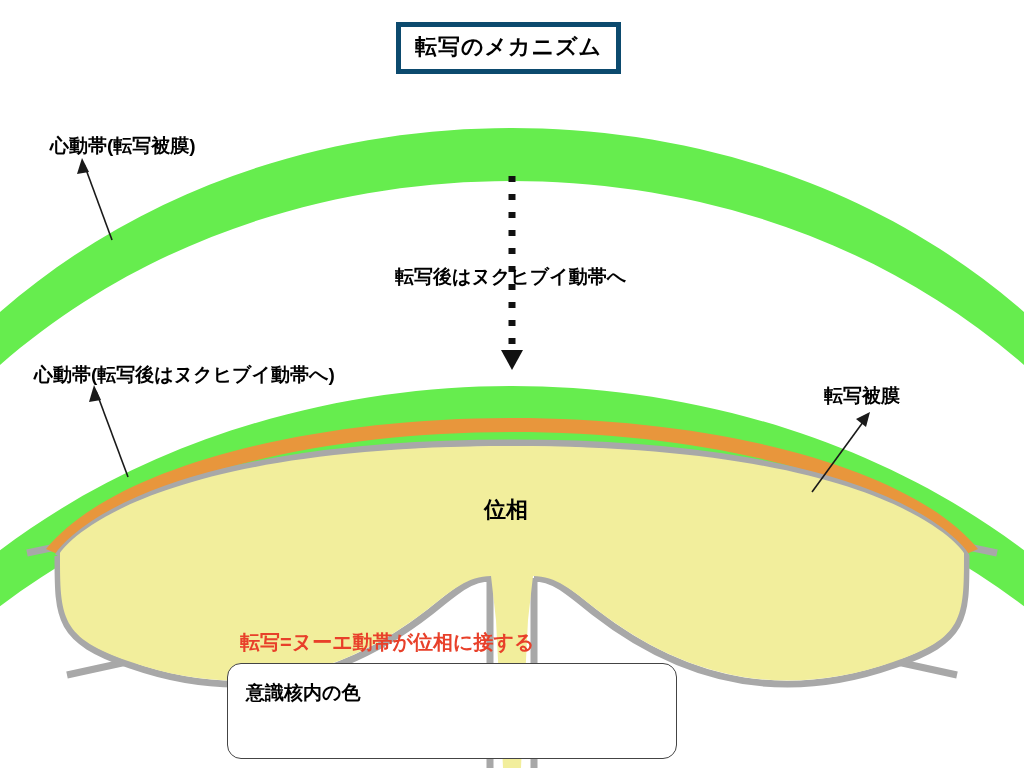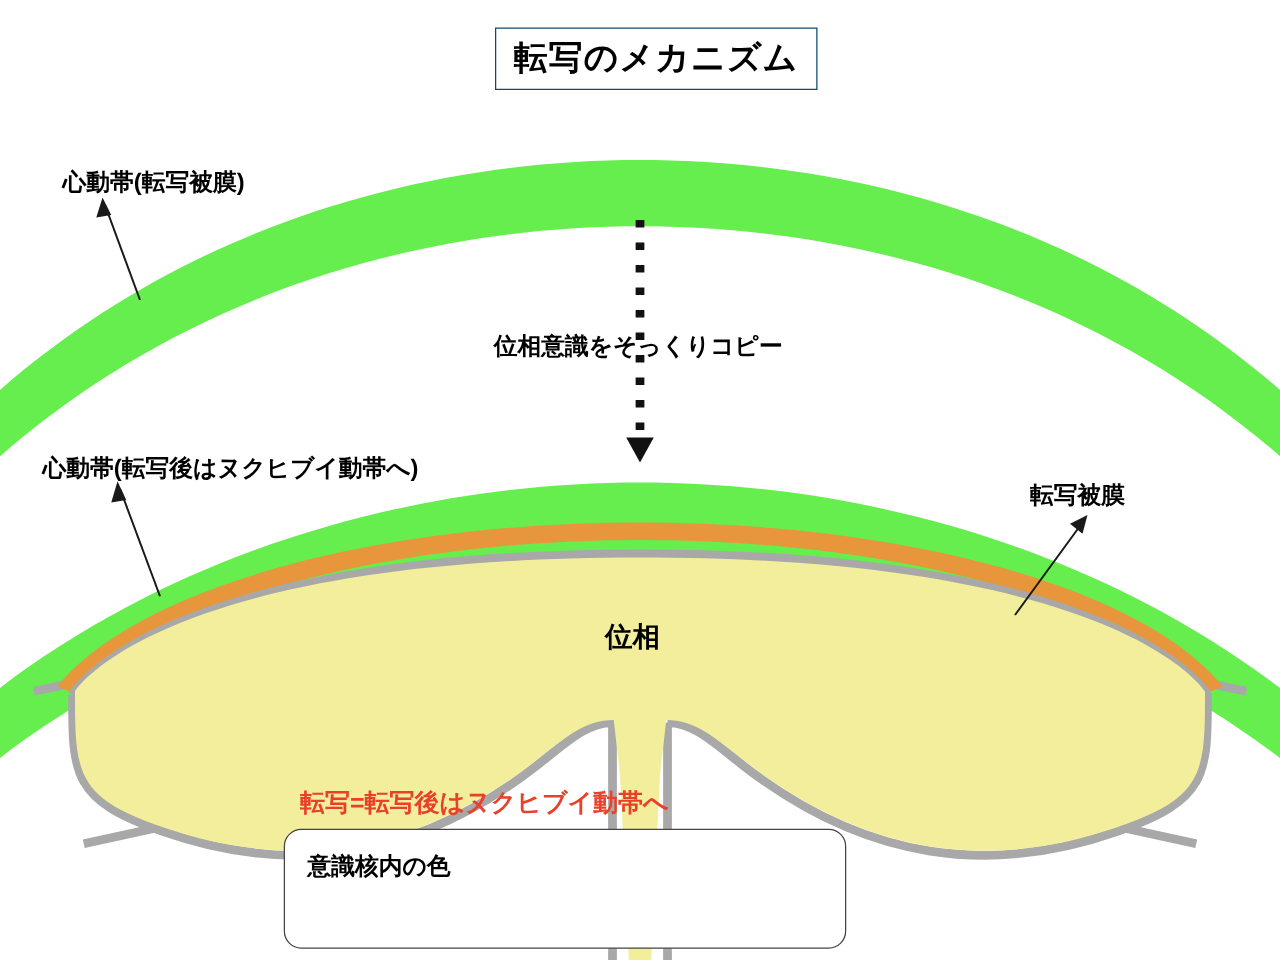--- a/index.html
+++ b/index.html
@@ -22,23 +22,23 @@
     width: 1024px;
     height: 768px;
   }
 
   
   .title-box {
     position: absolute;
     left: 396px;
     top: 22px;
     padding: 5px 14px 7px 14px;
-    border: 1px solid #0c4a6e;
+    border: 5px solid #0c4a6e;
     background: #ffffff;
-    font-size: 27px;
+    font-size: 22px;
     font-weight: bold;
     color: #000000;
     letter-spacing: 1px;
     white-space: nowrap;
   }
 
   
   .lbl {
     position: absolute;
     font-weight: bold;
@@ -160,27 +160,27 @@
     <path fill="#1a1a1a" stroke="none" d="M 94 385 L 101 400 L 89 402 Z"></path>
 
     <path fill="none" stroke="#1a1a1a" stroke-width="1.6" d="M 812 492 L 866 418"></path>
     <path fill="#1a1a1a" stroke="none" d="M 870 412 L 866 427 L 856 419 Z"></path>
   </svg>
 
   <div class="title-box">転写のメカニズム</div>
 
   <div class="lbl" id="label-top-left">心動帯(転写被膜)</div>
 
-  <div class="lbl" id="label-mid-arrow">位相意識をそっくりコピー</div>
+  <div class="lbl" id="label-mid-arrow">転写後はヌクヒブイ動帯へ</div>
 
   <div class="lbl" id="label-lower-left">心動帯(転写後はヌクヒブイ動帯へ)</div>
 
   <div class="lbl" id="label-membrane">転写被膜</div>
 
   <div class="lbl" id="label-phase">位相</div>
 
-  <div id="label-copy">転写=転写後はヌクヒブイ動帯へ</div>
+  <div id="label-copy">転写=ヌーエ動帯が位相に接する</div>
 
   <div id="note-box">
     <div class="note-line" id="note-line-1">意識核内の色</div>
   </div>
 
 </div>
 
 </body></html>

